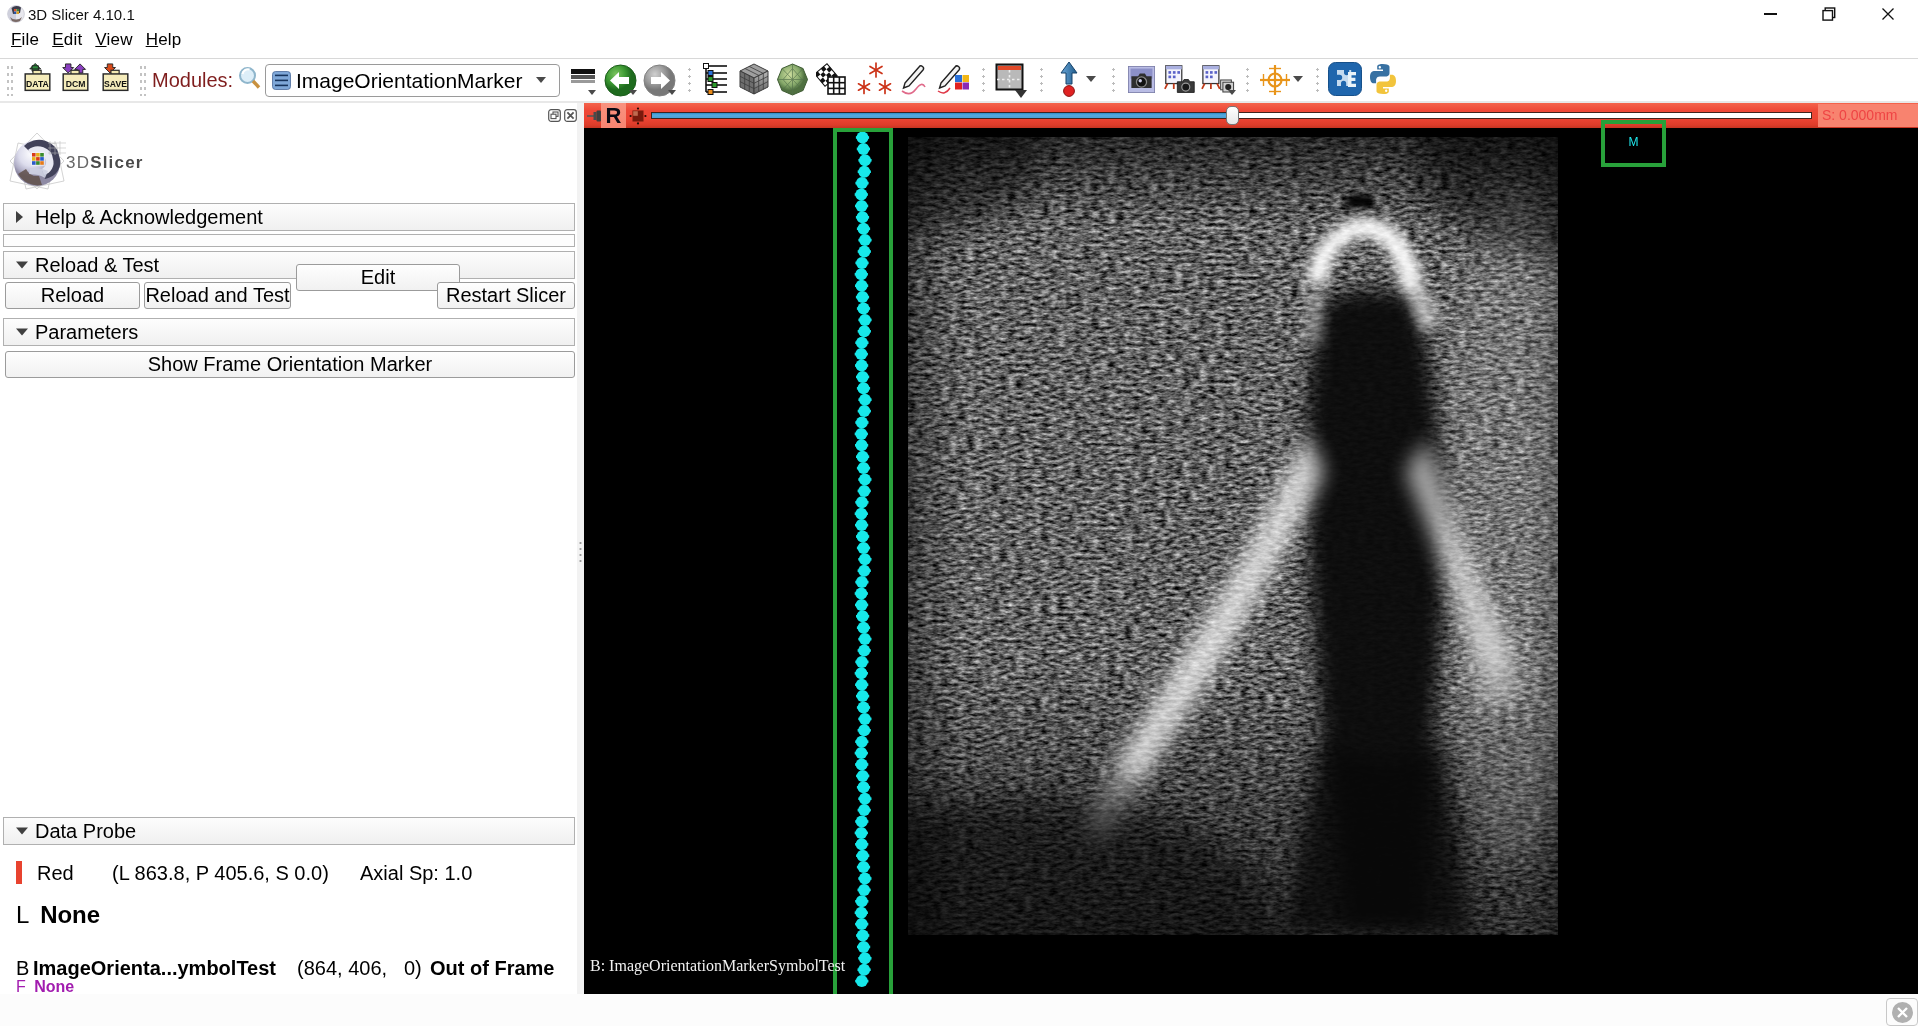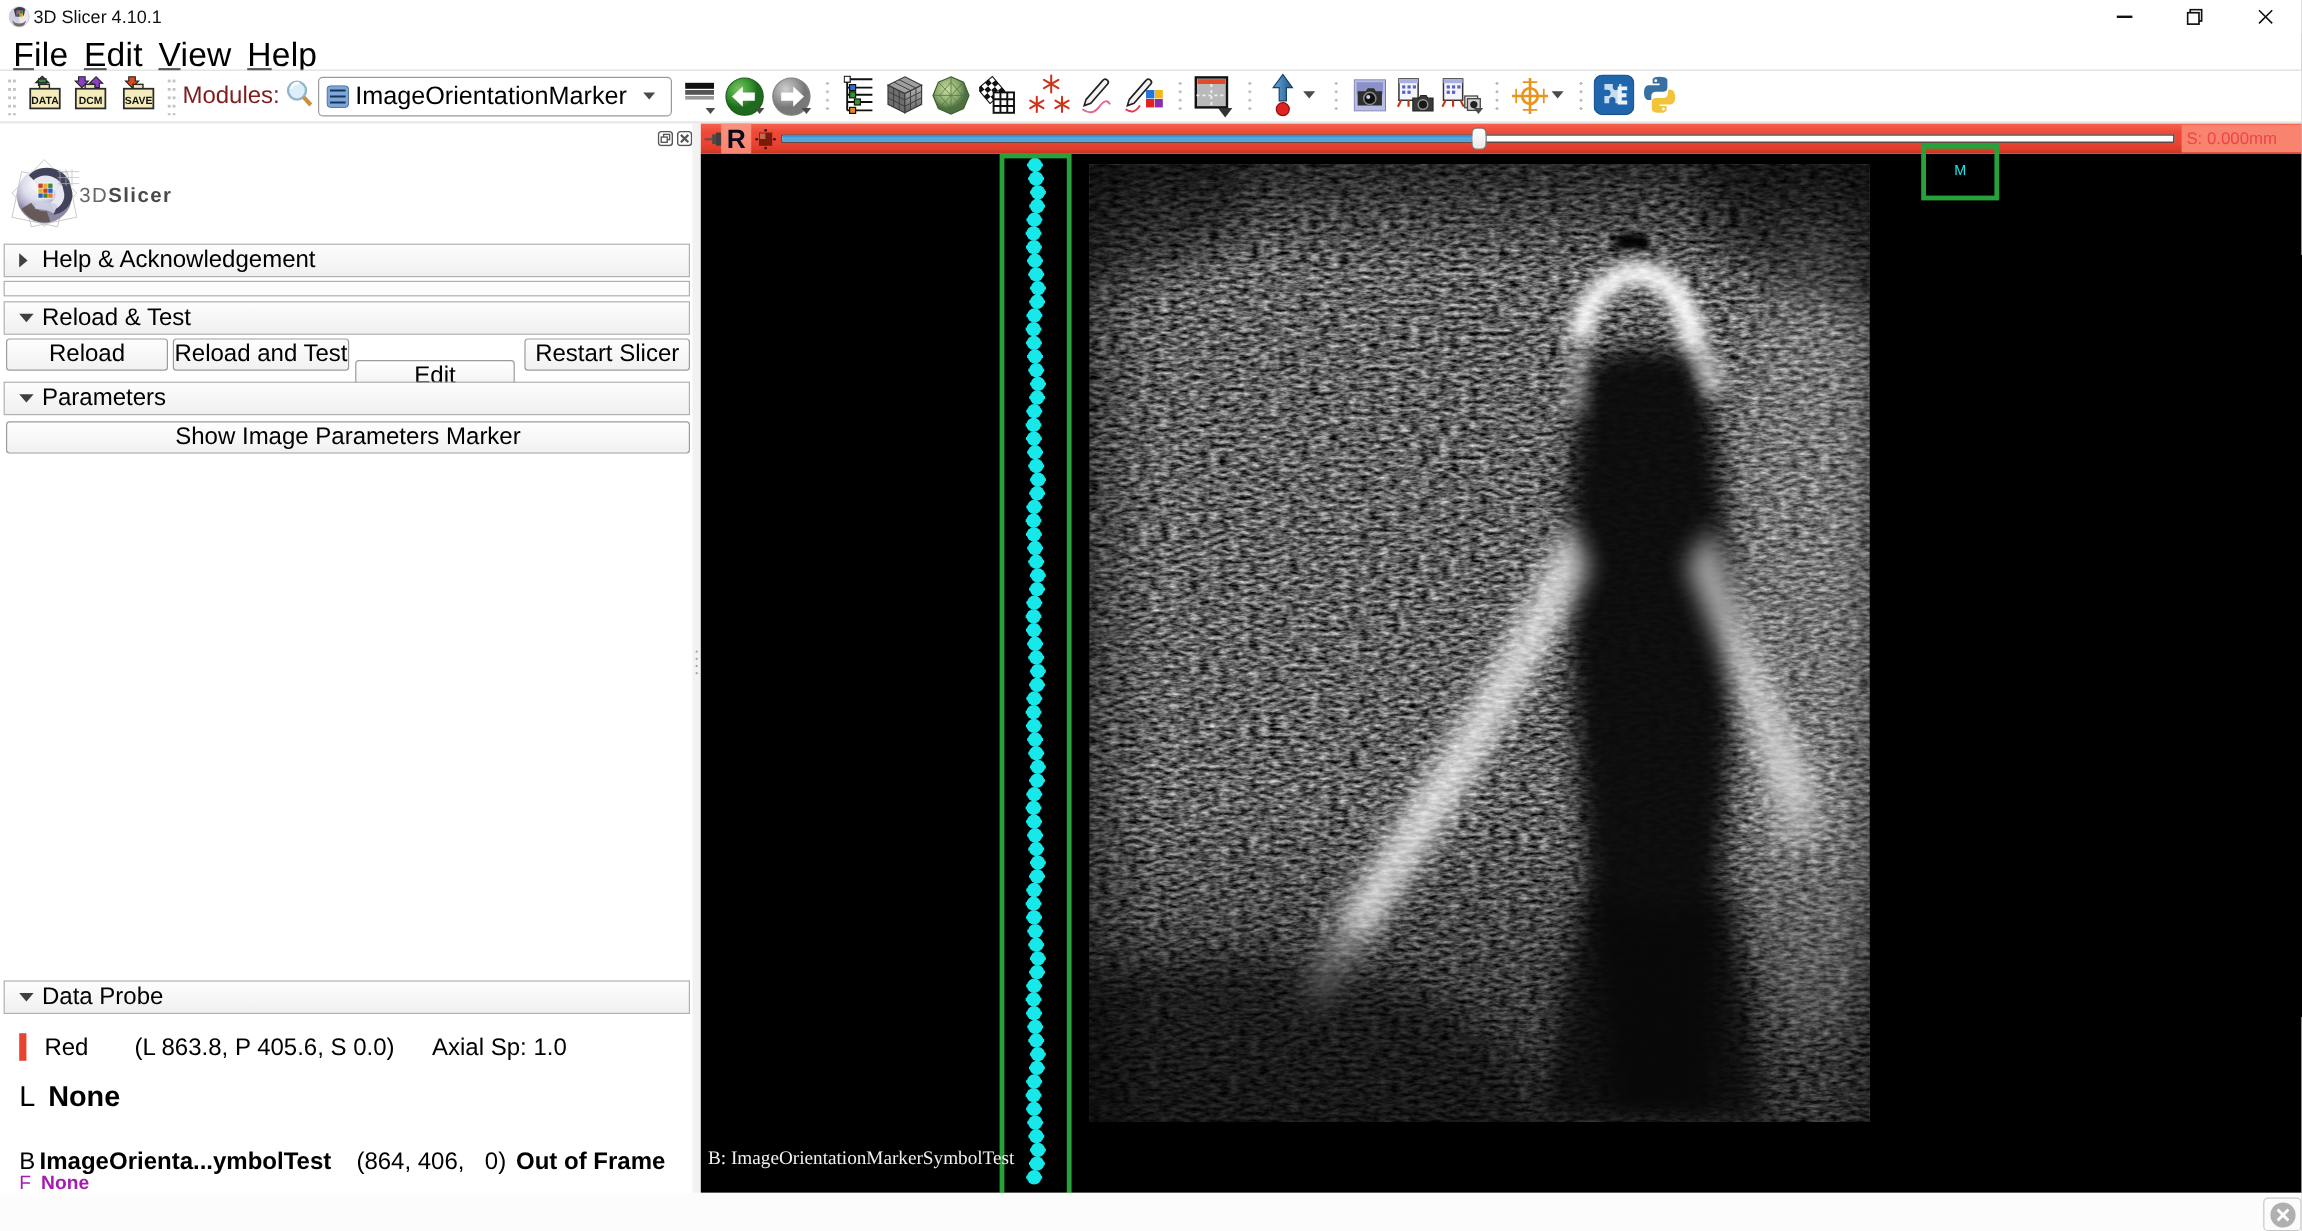--- a/index.html
+++ b/index.html
@@ -33,21 +33,21 @@
 
 <div class="abs" style="left:1764px;top:13px;width:13px;height:1.6px;background:#111"></div>
 <svg class="abs" style="left:1822px;top:7px" width="14" height="14" viewBox="0 0 14 14">
  <rect x="3.2" y="1" width="9.5" height="9.5" fill="none" stroke="#111" stroke-width="1.4"></rect>
  <rect x="1" y="3.6" width="9.5" height="9.5" fill="#fff" stroke="#111" stroke-width="1.4"></rect>
 </svg>
 <svg class="abs" style="left:1881px;top:7px" width="14" height="14" viewBox="0 0 14 14">
  <path d="M1.5 1.5 L12.5 12.5 M12.5 1.5 L1.5 12.5" stroke="#111" stroke-width="1.3"></path>
 </svg>
 
-<div class="abs" style="left:11px;top:30px;font-size:28px;color:#000;letter-spacing:0.2px">
+<div class="abs" style="left:11px;top:30px;font-size:17px;color:#000;letter-spacing:0.2px">
  <span style="margin-right:13px"><u>F</u>ile</span><span style="margin-right:13px"><u>E</u>dit</span><span style="margin-right:13px"><u>V</u>iew</span><span><u>H</u>elp</span>
 </div>
 <div class="abs" style="left:0;top:58px;width:1918px;height:1px;background:#d8d8d8"></div>
 
 <div class="abs" style="left:0;top:59px;width:1918px;height:42px;background:#ffffff"></div>
 <div class="abs" style="left:0;top:101px;width:1918px;height:2px;background:#e8e8e8"></div>
 
 <div class="tb-handle" style="left:6px"></div>
 
 <svg class="abs" style="left:22px;top:63px" width="31" height="31" viewBox="0 0 34 34">
@@ -395,28 +395,28 @@
  <span class="gtitle">Help &amp; Acknowledgement</span>
 </div>
 <div class="gbox" style="top:234px;height:13px;background:#fdfdfd"></div>
 
 <div class="gbox" style="top:251px;height:28px">
  <span class="garr" style="border-left:6px solid transparent;border-right:6px solid transparent;border-top:7px solid #404040"></span>
  <span class="gtitle">Reload &amp; Test</span>
 </div>
 <div class="btn" style="left:5px;top:282px;width:135px;height:27px;line-height:25px">Reload</div>
 <div class="btn" style="left:144px;top:282px;width:147px;height:27px;line-height:25px">Reload and Test</div>
-<div class="btn" style="left:296px;top:300px;width:133px;height:27px;line-height:25px">Edit</div>
+<div class="btn" style="left:296px;top:264px;width:164px;height:27px;line-height:25px">Edit</div>
 <div class="btn" style="left:437px;top:282px;width:138px;height:27px;line-height:25px">Restart Slicer</div>
 
 <div class="gbox" style="top:318px;height:28px">
  <span class="garr" style="border-left:6px solid transparent;border-right:6px solid transparent;border-top:7px solid #404040"></span>
  <span class="gtitle">Parameters</span>
 </div>
-<div class="btn" style="left:5px;top:351px;width:570px;height:27px;line-height:25px">Show Image Parameters Marker</div>
+<div class="btn" style="left:5px;top:351px;width:570px;height:27px;line-height:25px">Show Frame Orientation Marker</div>
 
 <div class="gbox" style="top:817px;height:28px">
  <span class="garr" style="border-left:6px solid transparent;border-right:6px solid transparent;border-top:7px solid #404040"></span>
  <span class="gtitle">Data Probe</span>
 </div>
 <div class="abs" style="left:16px;top:861px;width:6px;height:23px;background:#e8432f"></div>
 <div class="abs" style="left:37px;top:862px;font-size:20px;color:#000">Red</div>
 <div class="abs" style="left:112px;top:862px;font-size:20px;color:#000">(L 863.8, P 405.6, S 0.0)</div>
 <div class="abs" style="left:360px;top:862px;font-size:20px;color:#000">Axial Sp: 1.0</div>
 <div class="abs" style="left:16px;top:901px;font-size:24px;color:#000">L <b style="margin-left:5px">None</b></div>

